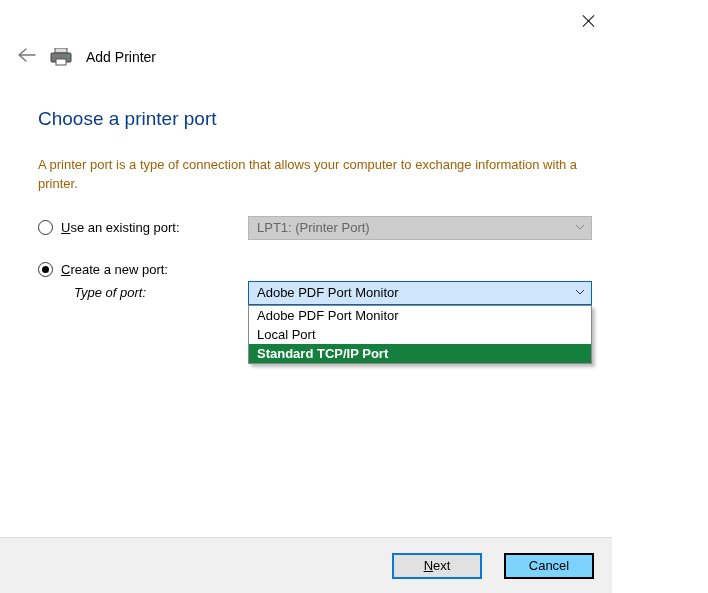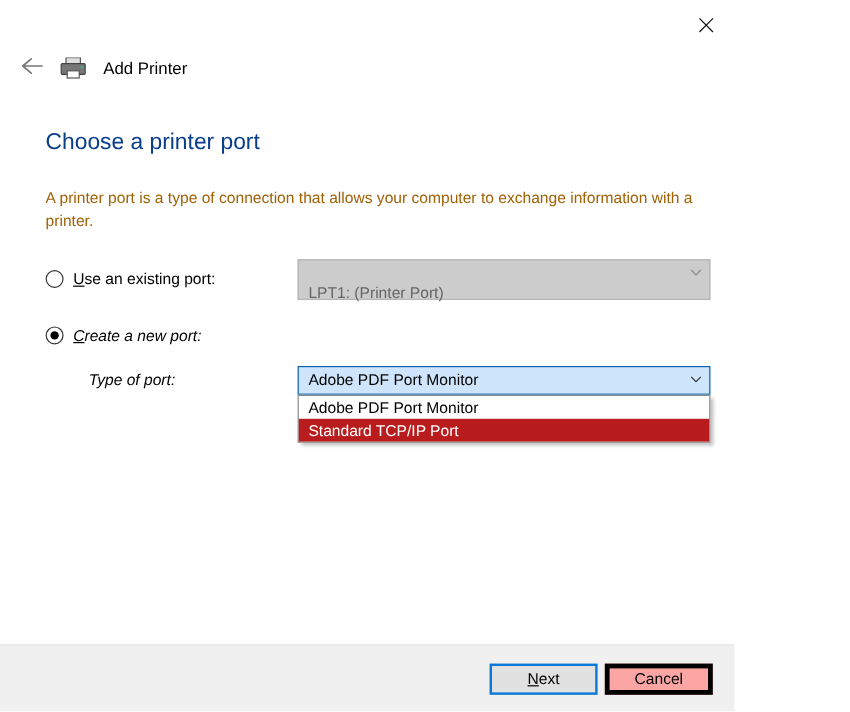--- a/index.html
+++ b/index.html
@@ -46,21 +46,21 @@
     display: inline-flex; align-items: center; justify-content: center;
     cursor: pointer; flex-shrink: 0;
   }
   .radio.selected::after {
     content: ""; width: 7px; height: 7px; border-radius: 50%; background: #000;
   }
   .opt-text .ul { text-decoration: underline; }
   .disabled-select {
     flex: 1; max-width: 430px; height: 24px; line-height: 22px;
     background: #cccccc; color: #666;
-    border: 1px solid #b5b5b5; padding: 16px 8px;
+    border: 1px solid #b5b5b5; padding: 0 8px;
     position: relative; font-size: 13px;
   }
   .disabled-select .chev {
     position: absolute; right: 6px; top: 7px;
   }
   .indent-label {
     padding-left: 36px; width: 210px; font-size: 13px; font-style: italic;
   }
   .combo {
     position: relative; flex: 1; max-width: 430px;
@@ -74,33 +74,33 @@
   .combo-box .chev { position: absolute; right: 6px; top: 7px; }
   .dropdown {
     position: absolute; top: 24px; left: 0; right: 0;
     background: #fff; border: 1px solid #8a8a8a;
     box-shadow: 3px 3px 3px rgba(0,0,0,0.25);
     z-index: 10;
   }
   .drop-item {
     padding: 2px 8px; font-size: 13px; cursor: pointer;
   }
-  .drop-item.hl { background: #b91c1c; color: #fff; }
+  .drop-item.hl { background: #15803d; color: #fff; font-weight: bold; }
   .sep {
     position: absolute; left: 0; right: 0; bottom: 55px;
     height: 1px; background: #ddd;
   }
   .footer {
     position: absolute; left: 0; right: 0; bottom: 0; height: 55px;
     background: #f0f0f0; display: flex; justify-content: flex-end;
-    align-items: center; padding-right: 18px; gap: 6px;
+    align-items: center; padding-right: 18px; gap: 22px;
   }
   .btn {
     min-width: 90px; height: 26px; font-size: 13px;
-    background: #fca5a5; border: 4px solid #000000;
+    background: #7dd3fc; border: 2px solid #000000;
     cursor: pointer; display: inline-flex; align-items: center; justify-content: center;
   }
   .btn.primary { border: 2px solid #0a78d6; background: #e1e1e1; }
   .btn .ul { text-decoration: underline; }
   .chev svg { display:block; }
 </style>
 </head>
 <body>
 <div class="window">
 
@@ -135,40 +135,41 @@
       <div class="disabled-select">
         <span>LPT1: (Printer Port)</span>
         <span class="chev">
           <svg width="10" height="6" viewBox="0 0 10 6">
               <path d="M1 1 L5 5 L9 1" stroke="#888" stroke-width="1" fill="none"></path>
             </svg>
         </span>
       </div>
     </div>
 
-    <div class="row" style="margin-bottom:18px;font-style:italic;">
+    <div class="row" style="margin-bottom:4px;">
       <div class="opt-label-col">
         <span class="radio selected"></span>
         <span class="opt-text"><span class="ul">C</span><span>reate a new port:</span></span>
       </div>
     </div>
 
     <div class="row">
       <div class="indent-label">Type of port:</div>
       <div class="combo">
         <div class="combo-box">
           <span>Adobe PDF Port Monitor</span>
           <span class="chev">
             <svg width="10" height="6" viewBox="0 0 10 6">
                 <path d="M1 1 L5 5 L9 1" stroke="#333" stroke-width="1" fill="none"></path>
               </svg>
           </span>
         </div>
         <div class="dropdown" id="dropdown-list">
             <div class="drop-item">Adobe PDF Port Monitor</div>
+            <div class="drop-item">Local Port</div>
             <div class="drop-item hl">Standard TCP/IP Port</div>
           </div>
       </div>
     </div>
   </div>
 
   <div class="sep"></div>
   <div class="footer">
     <div class="btn primary">
         <span><span class="ul">N</span><span>ext</span></span>

